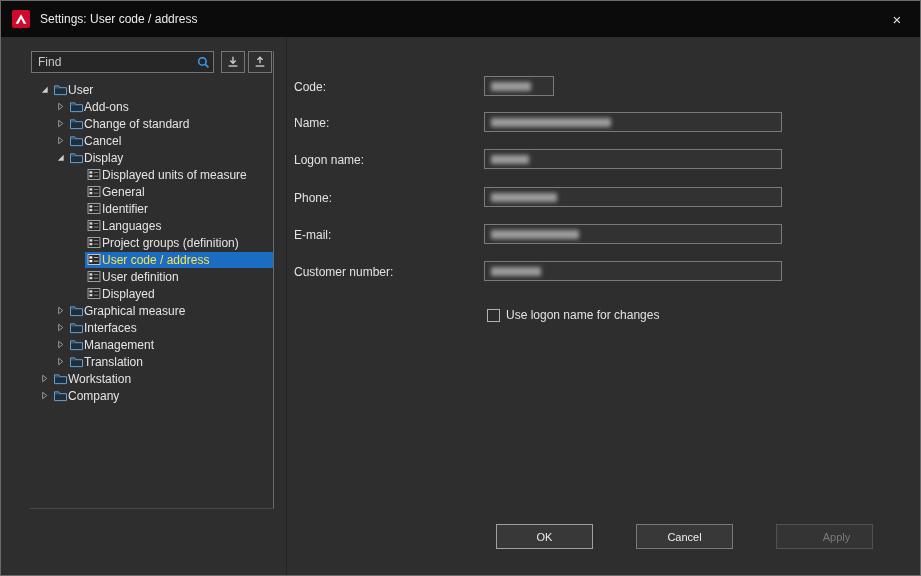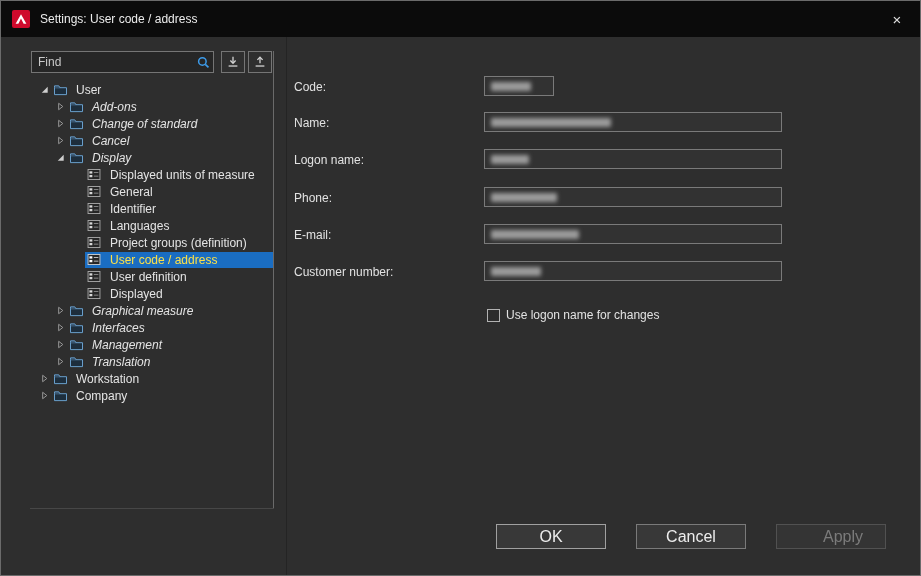--- a/index.html
+++ b/index.html
@@ -21,36 +21,36 @@
   .search-glyph{width:20px;height:18px;display:flex;align-items:center;justify-content:center;flex:0 0 auto;}
   .icon-btn{position:absolute;top:50px;width:24px;height:22px;background:#2f2f2f;border:1px solid #757575;
             box-sizing:border-box;display:flex;align-items:center;justify-content:center;}
   .btn-import{left:220px;} .btn-export{left:247px;}
   .vline{position:absolute;left:272px;top:50px;width:1px;height:458px;background:#6a6a6a;}
   .hline{position:absolute;left:29px;top:507px;width:244px;height:1px;background:#474747;}
   .panel-divider{position:absolute;left:285px;top:36px;width:1px;height:540px;background:#242424;}
   
   .tree{position:absolute;left:30px;top:80px;width:242px;height:426px;overflow:hidden;}
   .trow{display:flex;align-items:center;height:17px;white-space:nowrap;box-sizing:border-box;}
-  .lvl0{padding-left:6px;} .lvl1{padding-left:22px;font-style:italic;} .lvl2{padding-left:54px;}
+  .lvl0{padding-left:6px;} .lvl1{padding-left:22px;} .lvl2{padding-left:54px;}
   .exp{width:14px;height:14px;display:flex;align-items:center;justify-content:center;flex:0 0 auto;}
-  .titem{display:flex;align-items:center;gap:8px;height:16px;padding:0 6px 0 2px;flex:1;min-width:0;}
+  .titem{display:flex;align-items:center;gap:0;height:16px;padding:0 6px 0 2px;flex:1;min-width:0;}
   .ticon{width:15px;height:12px;display:flex;align-items:center;flex:0 0 auto;}
   .sel .titem{background:#1a6dc2;color:#fde047;}
   
   .flabel{position:absolute;left:293px;color:#e2e2e2;line-height:14px;}
   .finput{position:absolute;left:483px;height:20px;background:#323232;border:1px solid #7a7a7a;
           box-sizing:border-box;display:flex;align-items:center;}
   .blurred{height:9px;margin-left:6px;background:#9b9b9b;filter:blur(2px);border-radius:1px;}
   .chk-box{position:absolute;left:486px;top:308px;width:13px;height:13px;background:#2c2c2c;
            border:1px solid #b2b2b2;box-sizing:border-box;}
   .chk-label{position:absolute;left:505px;top:307px;color:#e2e2e2;}
   
-  .btn{position:absolute;top:523px;width:110px;height:25px;background:#383838;display:flex;
-       align-items:center;justify-content:center;box-sizing:border-box;font-size:16px;color:#ededed;}
+  .btn{position:absolute;top:523px;width:97px;height:25px;background:#383838;display:flex;
+       align-items:center;justify-content:center;box-sizing:border-box;font-size:11px;color:#ededed;}
   .btn-ok{left:495px;border:1px solid #a0a0a0;}
   .btn-cancel{left:635px;border:1px solid #7a7a7a;}
   .btn-apply{left:775px;border:1px solid #515151;background:#343434;color:#7b7b7b;padding-left:24px;}
 </style>
 </head>
 <body>
 
 <div class="window">
 
   <div class="titlebar">

